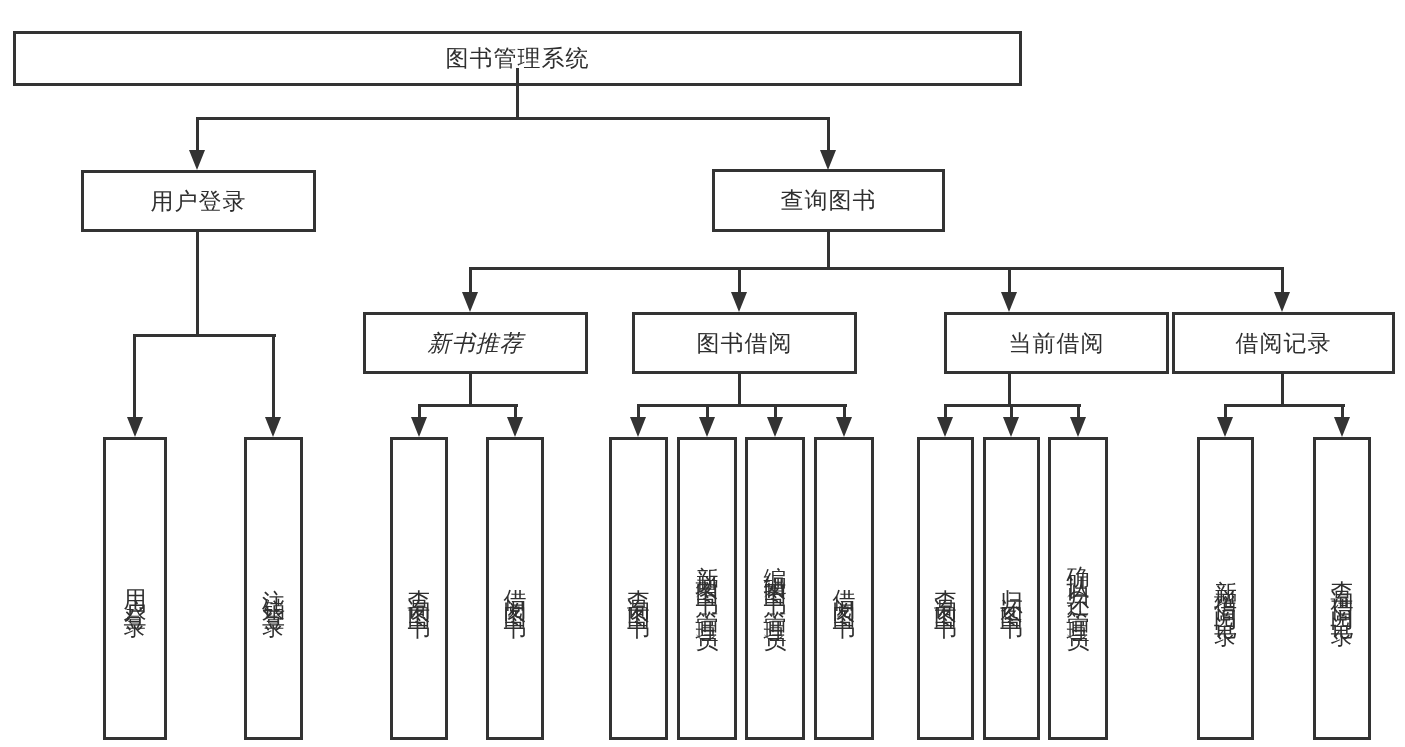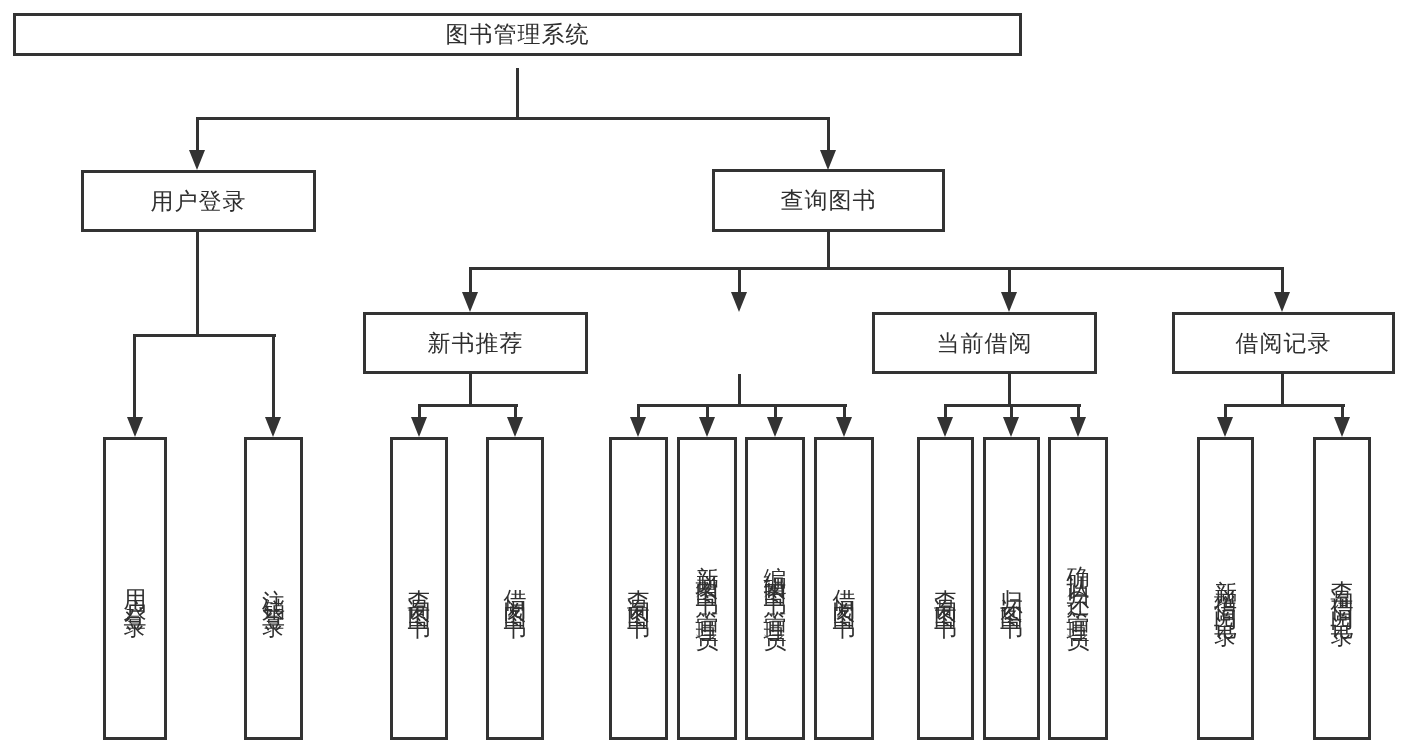--- a/index.html
+++ b/index.html
@@ -5,26 +5,26 @@
   html,body{margin:0;padding:0;background:#fff;}
   body{width:1405px;height:747px;position:relative;overflow:hidden;
        font-family:"Liberation Sans","DejaVu Sans",sans-serif;}
   .canvas{position:absolute;left:0;top:0;width:1405px;height:747px;background:#fff;}
   .node{position:absolute;box-sizing:border-box;border:3px solid #333;background:#fff;
         display:flex;align-items:center;justify-content:center;
         font-size:23px;color:#2f2f2f;letter-spacing:1px;}
   .leaf .vtext{writing-mode:vertical-rl;text-orientation:mixed;
         letter-spacing:9px;line-height:1;font-size:23px;color:#2f2f2f;}
   
-  #n-root{left:13px;top:13px;width:1009px;height:43px;text-align:center;}
+  #n-root{left:13px;top:31px;width:1009px;height:55px;text-align:center;}
   #n-user-login{left:81px;top:170px;width:235px;height:62px;}
   #n-book-mgmt{left:712px;top:169px;width:233px;height:63px;}
-  #n-new-book{left:363px;top:312px;width:225px;height:62px;}
+  #n-new-book{left:363px;top:312px;width:225px;height:62px;font-style:italic;}
   #n-book-borrow{left:632px;top:312px;width:225px;height:62px;}
-  #n-current-borrow{left:872px;top:312px;width:225px;height:62px;}
+  #n-current-borrow{left:944px;top:312px;width:225px;height:62px;}
   #n-borrow-records{left:1172px;top:312px;width:223px;height:62px;}
   
   #l1{left:103px;top:437px;width:64px;height:303px;}
   #l2{left:244px;top:437px;width:59px;height:303px;}
   #l3{left:390px;top:437px;width:58px;height:303px;}
   #l4{left:486px;top:437px;width:58px;height:303px;}
   #l5{left:609px;top:437px;width:59px;height:303px;}
   #l6{left:677px;top:437px;width:60px;height:303px;}
   #l7{left:745px;top:437px;width:60px;height:303px;}
   #l8{left:814px;top:437px;width:60px;height:303px;}
@@ -47,20 +47,21 @@
 <body>
 
 <div class="canvas">
 
   <div class="node" id="n-root">图书管理系统</div>
 
   <div class="node" id="n-user-login">用户登录</div>
   <div class="node" id="n-book-mgmt">查询图书</div>
 
   <div class="node" id="n-new-book">新书推荐</div>
+  <div class="node" id="n-book-borrow">图书借阅</div>
   <div class="node" id="n-current-borrow">当前借阅</div>
   <div class="node" id="n-borrow-records">借阅记录</div>
 
   <div class="node leaf" id="l1">
       <span class="vtext">用户登录</span>
     </div>
   <div class="node leaf" id="l2">
       <span class="vtext">注销登录</span>
     </div>
 

